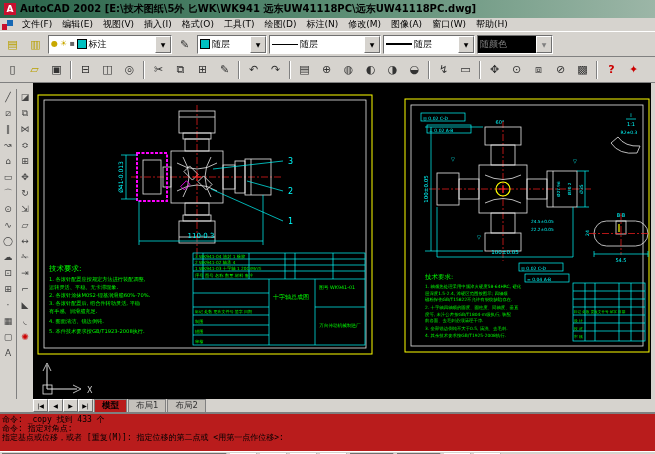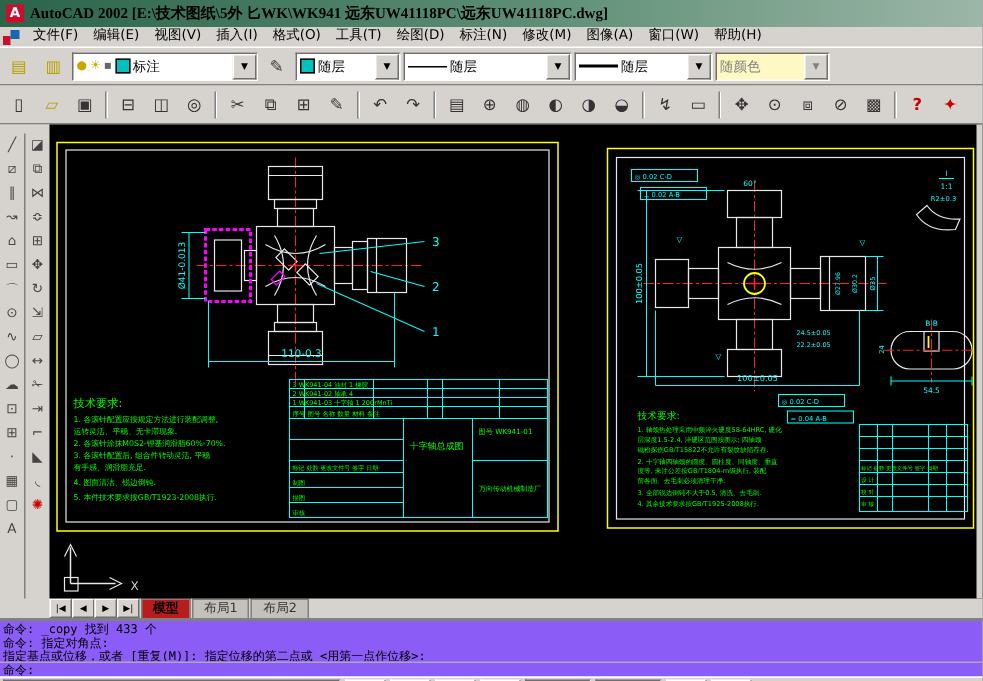--- a/index.html
+++ b/index.html
@@ -4,21 +4,21 @@
 <style>
   html,body{margin:0;padding:0;}
   #app{width:655px;height:454px;overflow:hidden;background:#d6d3ce;
        font-family:"DejaVu Sans","Liberation Sans",sans-serif;position:relative;
        -webkit-user-select:none;user-select:none;}
   
   .titlebar{height:18px;display:flex;align-items:center;gap:4px;padding:0 4px;
     background:linear-gradient(to right,#2a644a 0%,#5e8f76 55%,#9cb6a7 100%);}
   .app-icon{width:12px;height:12px;background:#c8102e;color:#fff;font-size:9px;line-height:12px;
     text-align:center;font-weight:bold;flex:0 0 auto;}
-  .title-text{font-size:10px;font-weight:bold;color:#000;white-space:nowrap;overflow:hidden;font-family:Liberation Serif, serif;}
+  .title-text{font-size:10px;font-weight:bold;color:#000;white-space:nowrap;overflow:hidden;}
   
   .menubar{height:13px;display:flex;align-items:center;background:#d6d3ce;
     border-bottom:1px solid #fff;font-size:9px;color:#000;padding-left:2px;}
   .menu-doc-icon{width:12px;height:10px;position:relative;margin-right:3px;}
   .menu-doc-icon .b1{position:absolute;left:0;top:4px;width:5px;height:6px;background:#c8102e;}
   .menu-doc-icon .b2{position:absolute;left:5px;top:0;width:6px;height:6px;background:#1668b4;}
   .menu-item{padding:0 5px;line-height:13px;cursor:default;}
   
   .propbar{height:22px;display:flex;align-items:center;gap:2px;background:#d6d3ce;
     border-bottom:1px solid #808080;padding:1px 2px;}
@@ -27,21 +27,21 @@
   .tb{width:19px;height:19px;display:flex;align-items:center;justify-content:center;
     font-size:11px;color:#333;background:#d6d3ce;border:1px solid #d6d3ce;}
   .tb.red{color:#c00;font-weight:bold;}
   .tb.yel{color:#b8a000;}
   .sep{width:1px;height:18px;background:#808080;border-right:1px solid #fff;margin:0 2px;}
   .combo{height:17px;background:#fff;border:1px solid;border-color:#6f6f6f #fff #fff #6f6f6f;
     display:flex;align-items:center;font-size:9px;gap:2px;padding-left:2px;}
   .combo .arrow{margin-left:auto;width:14px;height:15px;background:#d6d3ce;
     border:1px solid;border-color:#fff #6f6f6f #6f6f6f #fff;font-size:6px;
     display:flex;align-items:center;justify-content:center;color:#000;}
-  .combo.disabled{background:#fef9c3;color:#808080;}
+  .combo.disabled{background:#000000;color:#808080;}
   .swatch{width:8px;height:8px;background:#00c0c0;border:1px solid #000;flex:0 0 auto;}
   .mini{font-size:8px;line-height:8px;}
   .linetype-sample{width:26px;height:1px;background:#000;flex:0 0 auto;}
   
   .main{height:316px;display:flex;}
   .side{width:33px;background:#d6d3ce;display:flex;padding-top:6px;}
   .side .col{width:16px;display:flex;flex-direction:column;align-items:center;}
   .side .col.c2{border-left:1px solid #808080;}
   .stb{width:15px;height:16px;display:flex;align-items:center;justify-content:center;
     font-size:9px;color:#444;}
@@ -50,21 +50,21 @@
   .canvas svg{display:block;}
   
   .tabbar{height:13px;display:flex;align-items:stretch;background:#d6d3ce;font-size:8.5px;}
   .tabbar .spacer{width:33px;}
   .navbtn{width:13px;display:flex;align-items:center;justify-content:center;font-size:6px;
     background:#d6d3ce;border:1px solid;border-color:#fff #6f6f6f #6f6f6f #fff;color:#000;}
   .tab{padding:0 7px;display:flex;align-items:center;border:1px solid #808080;border-bottom:none;
     background:#c4c1bb;color:#333;margin-left:1px;}
   .tab.active{background:#b91c1c;font-weight:bold;color:#000;}
   
-  .cmd{height:37px;background:#8b5cf6;border-top:2px solid #808080;
+  .cmd{height:37px;background:#b91c1c;border-top:2px solid #808080;
     font-family:"DejaVu Sans Mono","Liberation Mono",monospace;font-size:8px;color:#000;
     display:flex;flex-direction:column;}
   .cmd .hist{flex:1;padding:1px 2px 0 2px;line-height:9px;white-space:nowrap;overflow:hidden;}
   .cmd .inputline{border-top:1px solid #aaa;padding:0 2px;line-height:9px;white-space:nowrap;}
   
   .status{height:12px;overflow:hidden;background:#d6d3ce;display:flex;gap:3px;
     padding:1px 2px;font-size:8.5px;color:#000;border-top:1px solid #fff;}
   .coords{width:215px;height:13px;border:1px solid;border-color:#6f6f6f #fff #fff #6f6f6f;
     padding:0 4px;line-height:12px;background:#d6d3ce;}
   .toggle{height:13px;padding:0 4px;line-height:12px;border:1px solid;
@@ -454,21 +454,20 @@
     <span class="tab">布局1</span>
     <span class="tab">布局2</span>
   </div>
 
   <div class="cmd">
     <div class="hist">
       <div>命令: _copy 找到 433 个</div>
       <div>命令: 指定对角点:</div>
       <div>指定基点或位移，或者 [重复(M)]:  指定位移的第二点或 &lt;用第一点作位移&gt;:</div>
     </div>
-    <div class="inputline">命令:</div>
   </div>
 
   <div class="status">
     <span class="coords">552.0858, -1157.6118, 0.0000</span>
     <span class="toggle">捕捉</span>
     <span class="toggle">栅格</span>
     <span class="toggle">正交</span>
     <span class="toggle">极轴</span>
     <span class="toggle pressed">对象捕捉</span>
     <span class="toggle pressed">对象追踪</span>

